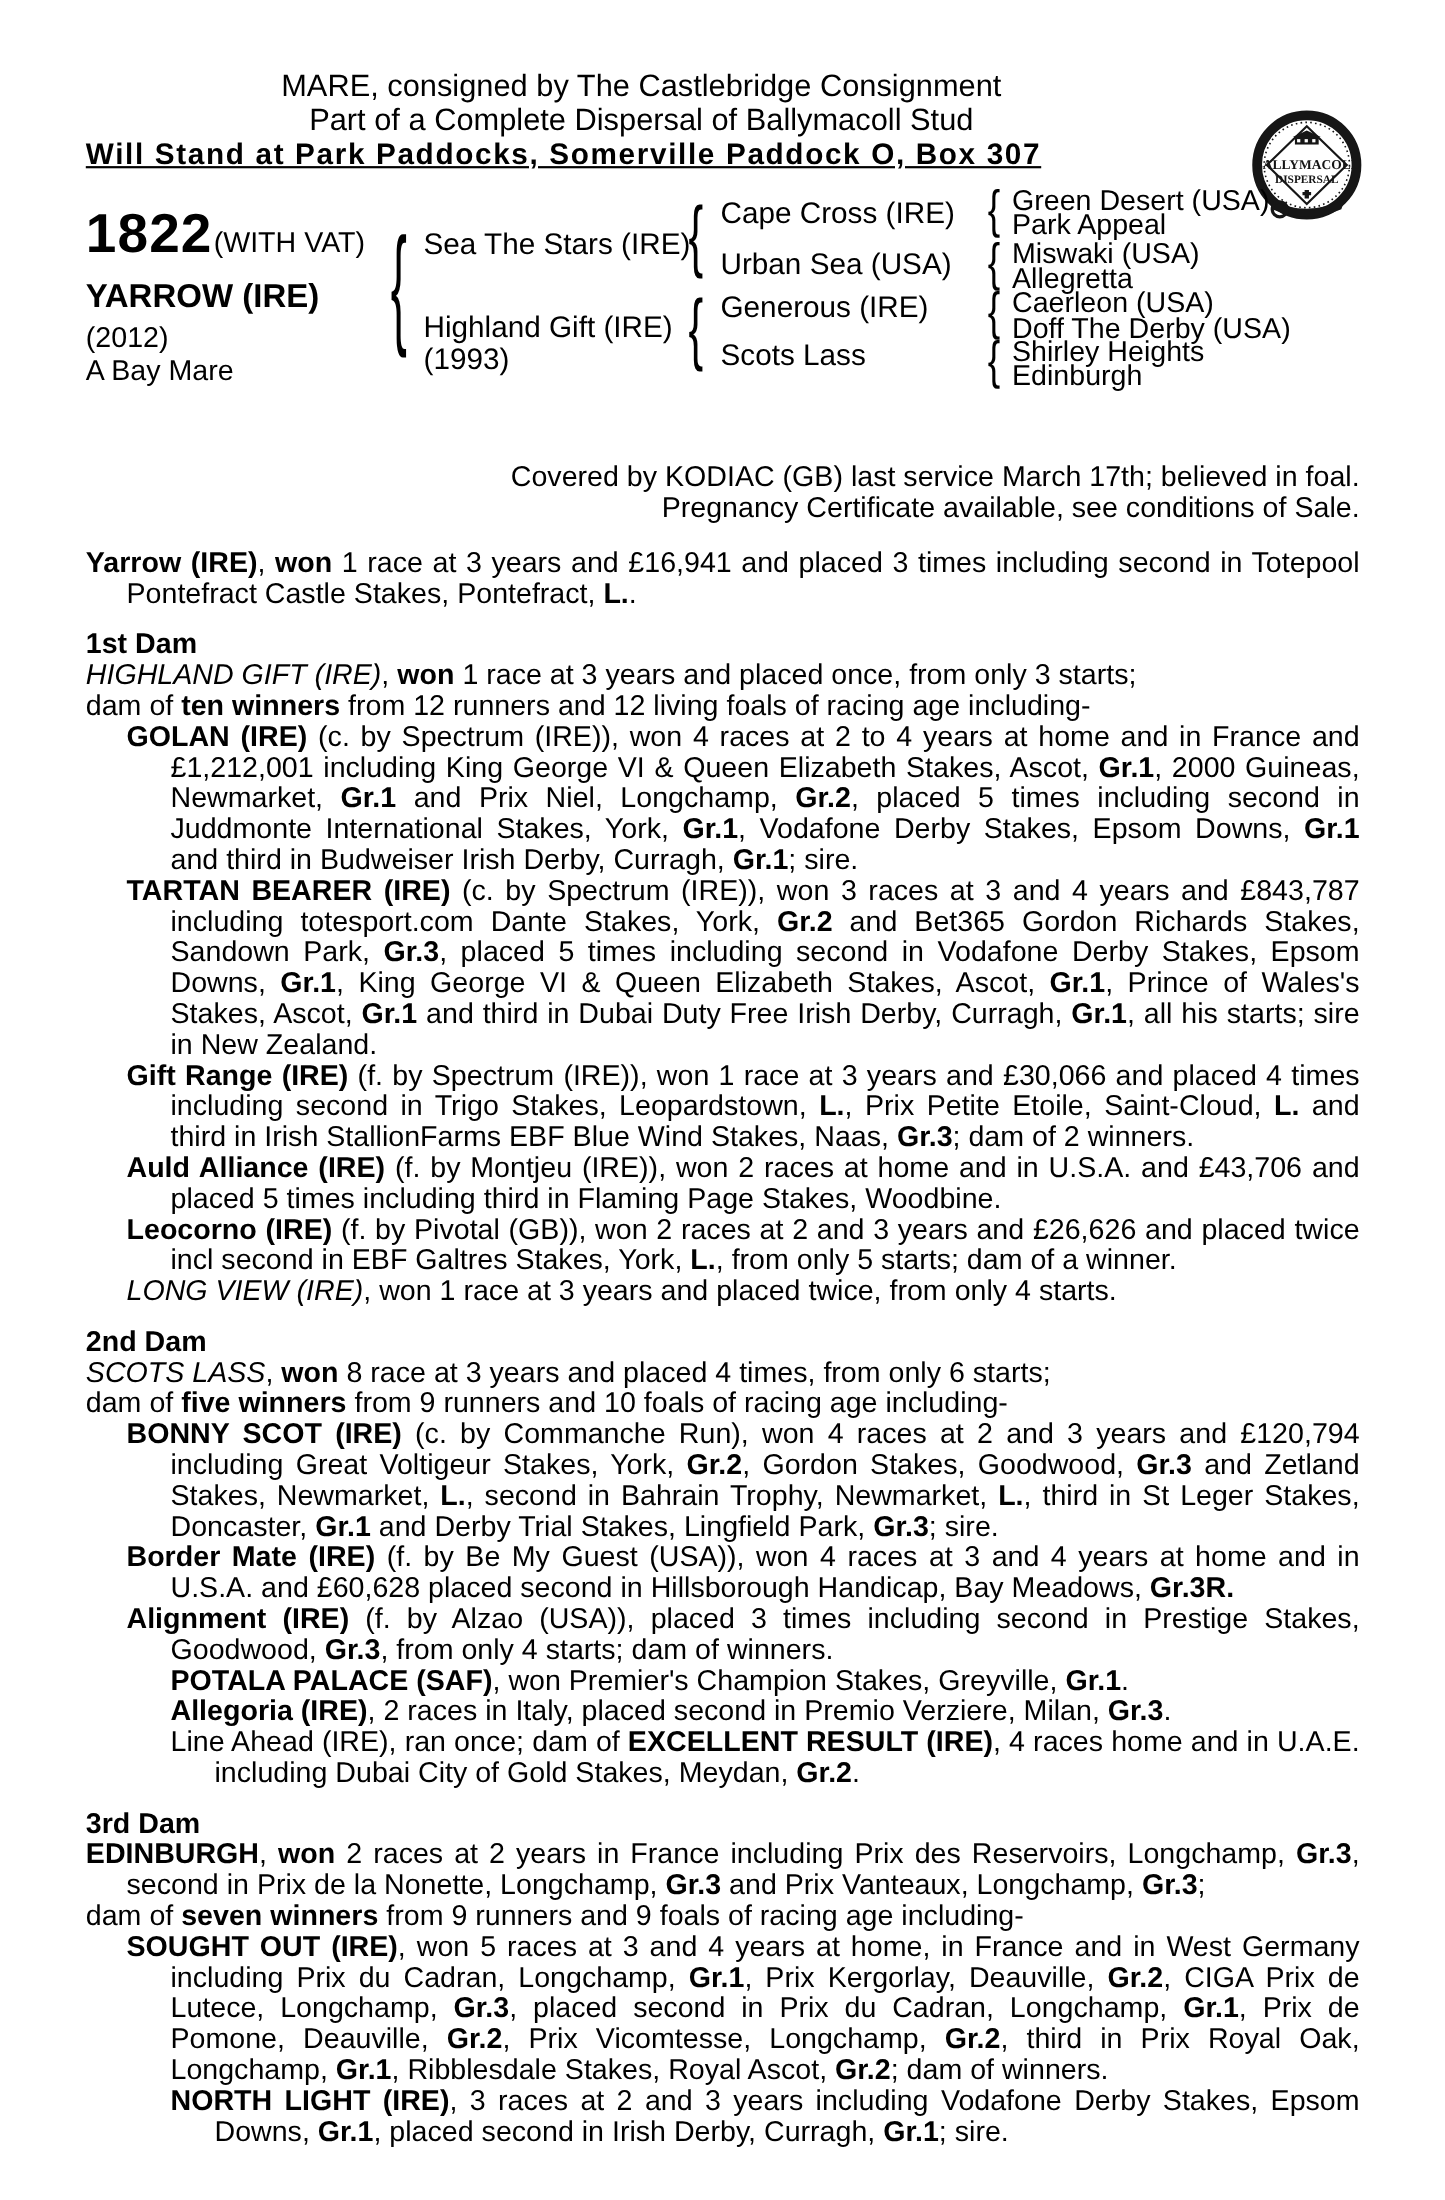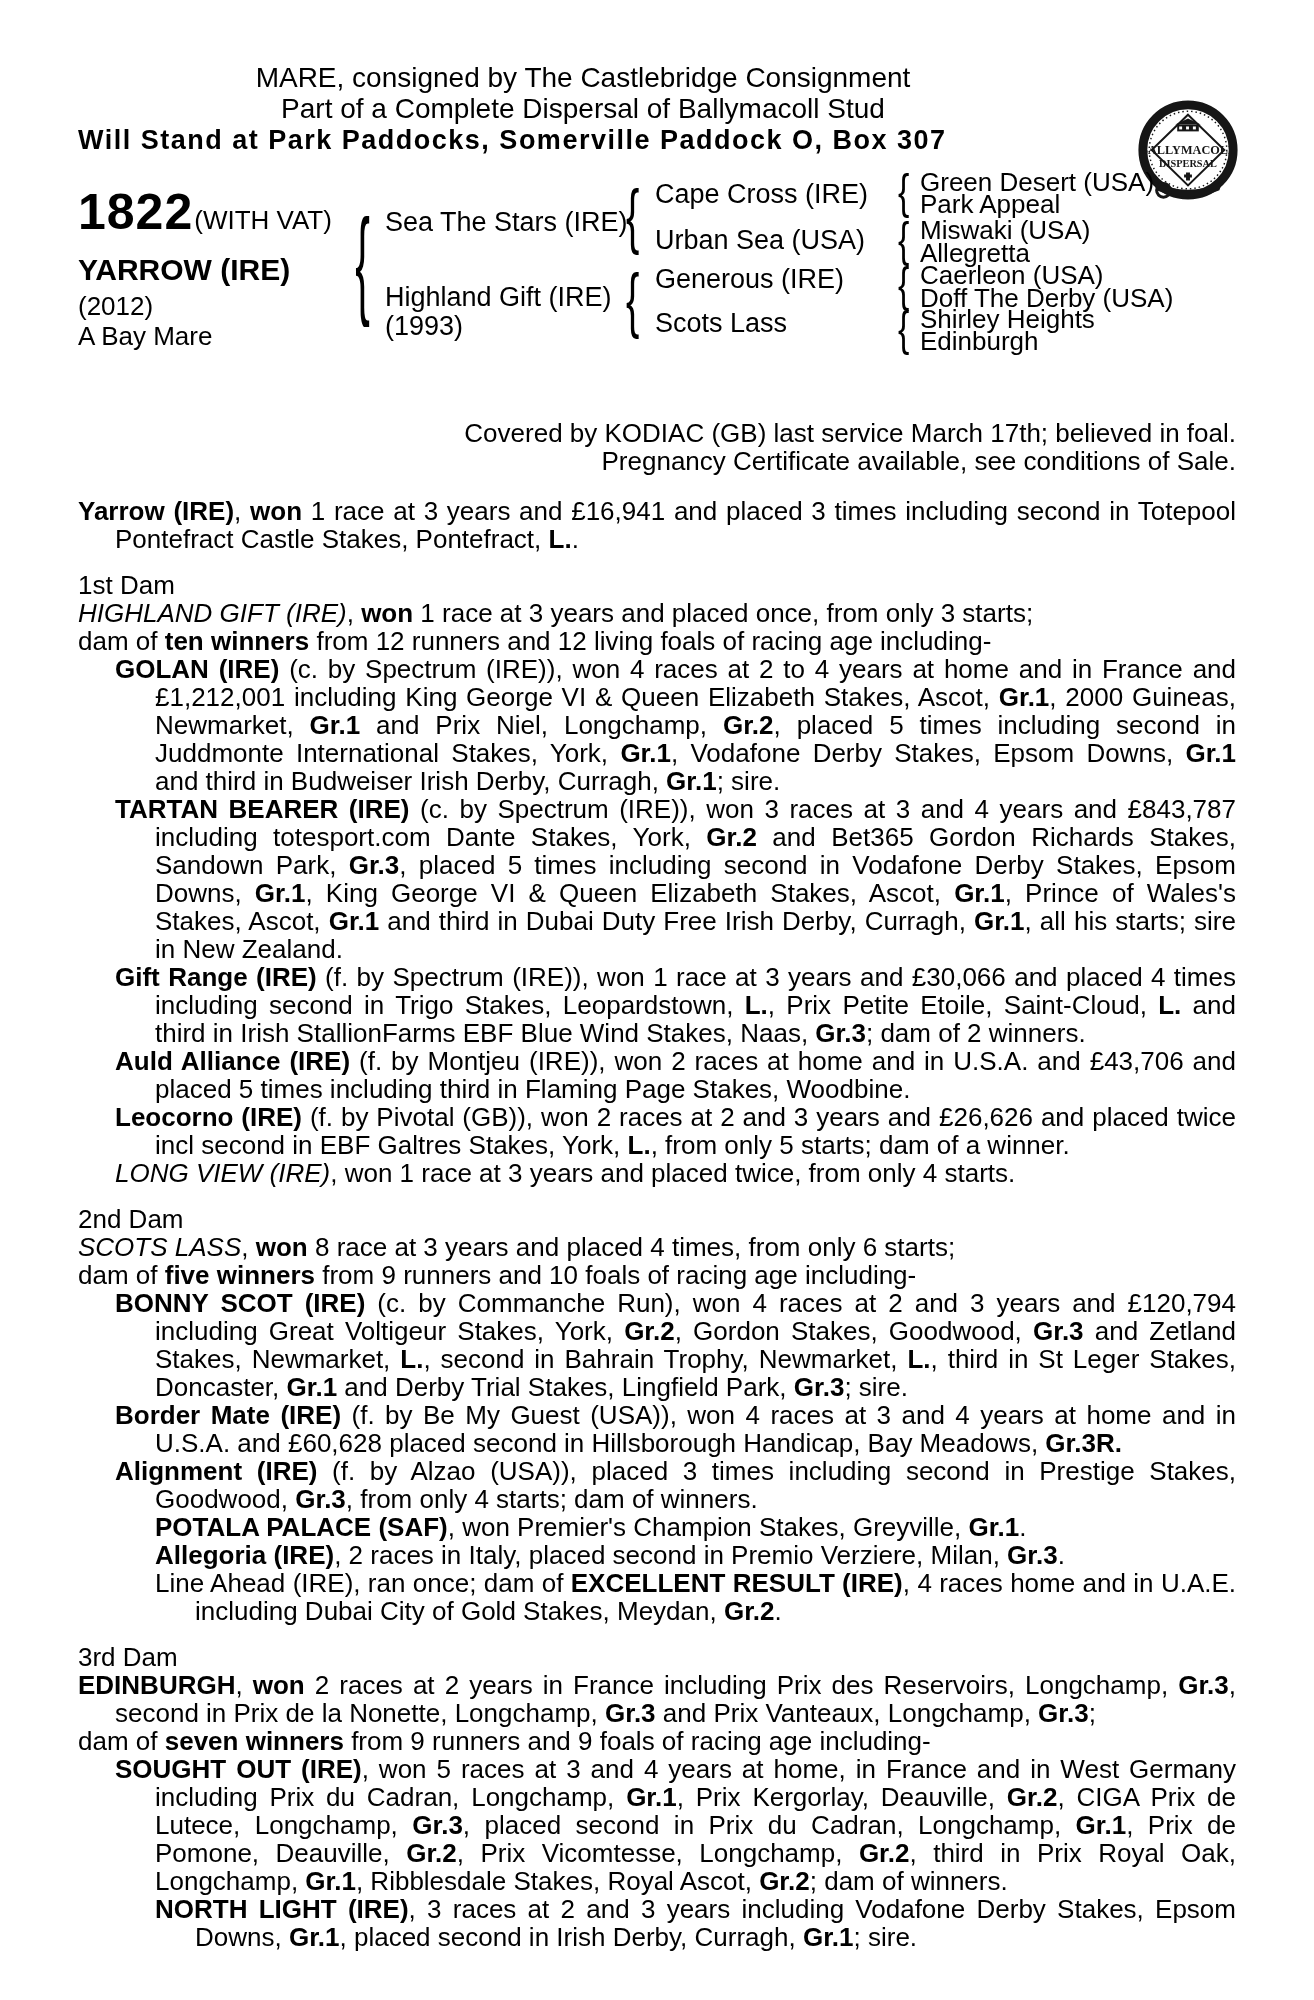--- a/index.html
+++ b/index.html
@@ -6,21 +6,21 @@
   body{
     width:1314px;height:2000px;position:relative;overflow:hidden;
     background:#ffffff;color:#000;
     font-family:"Liberation Sans", sans-serif;font-size:26px;
   }
   .content{position:absolute;left:78px;top:62px;width:1158px;}
 
   
   .hdr{width:1010px;text-align:center;}
   .hdr-i{font-size:28px;line-height:31px;}
-  .hdr-b{font-weight:bold;font-size:27px;letter-spacing:1.5px;line-height:33px;white-space:nowrap;text-align:left;}
+  .hdr-b{font-weight:bold;font-size:27px;letter-spacing:1.5px;line-height:33px;white-space:nowrap;text-align:left;text-decoration:underline;}
 
   
   .badge{position:absolute;left:1133px;top:98px;width:110px;height:108px;}
 
   
   .ped{position:relative;height:212px;margin-top:8px;}
   .ped div{white-space:nowrap;}
   .lot-line{position:absolute;left:0;top:18px;}
   .lot-no{font-size:50px;font-weight:bold;letter-spacing:1px;}
   .lot-vat{font-size:26px;margin-left:1px;}
@@ -44,21 +44,21 @@
   
   .cov{margin-top:42px;text-align:right;line-height:28px;}
 
   
   .p{text-align:justify;line-height:28px;}
   .rr{margin-top:22px;}
   .hang{padding-left:37px;text-indent:-37px;}
   .flat{}
   .entry{margin-left:77px;text-indent:-40px;}
   .subentry{margin-left:117px;text-indent:-40px;}
-  .sec-h{font-weight:normal;margin-top:18px;line-height:28px;}
+  .sec-h{font-weight:bold;margin-top:18px;line-height:28px;}
   .r-b{font-weight:bold;}
   .r-i{font-style:italic;}
   .badge text{font-family:"Liberation Serif", serif;font-weight:bold;}
 </style>
 </head>
 <body>
 
 <svg class="badge" viewBox="0 0 110 110">
   <circle cx="55" cy="53" r="46" fill="#ffffff" stroke="#161616" stroke-width="9"></circle>
   <circle cx="55" cy="53" r="39.5" fill="none" stroke="#161616" stroke-width="1.5" stroke-dasharray="1.5,3"></circle>

